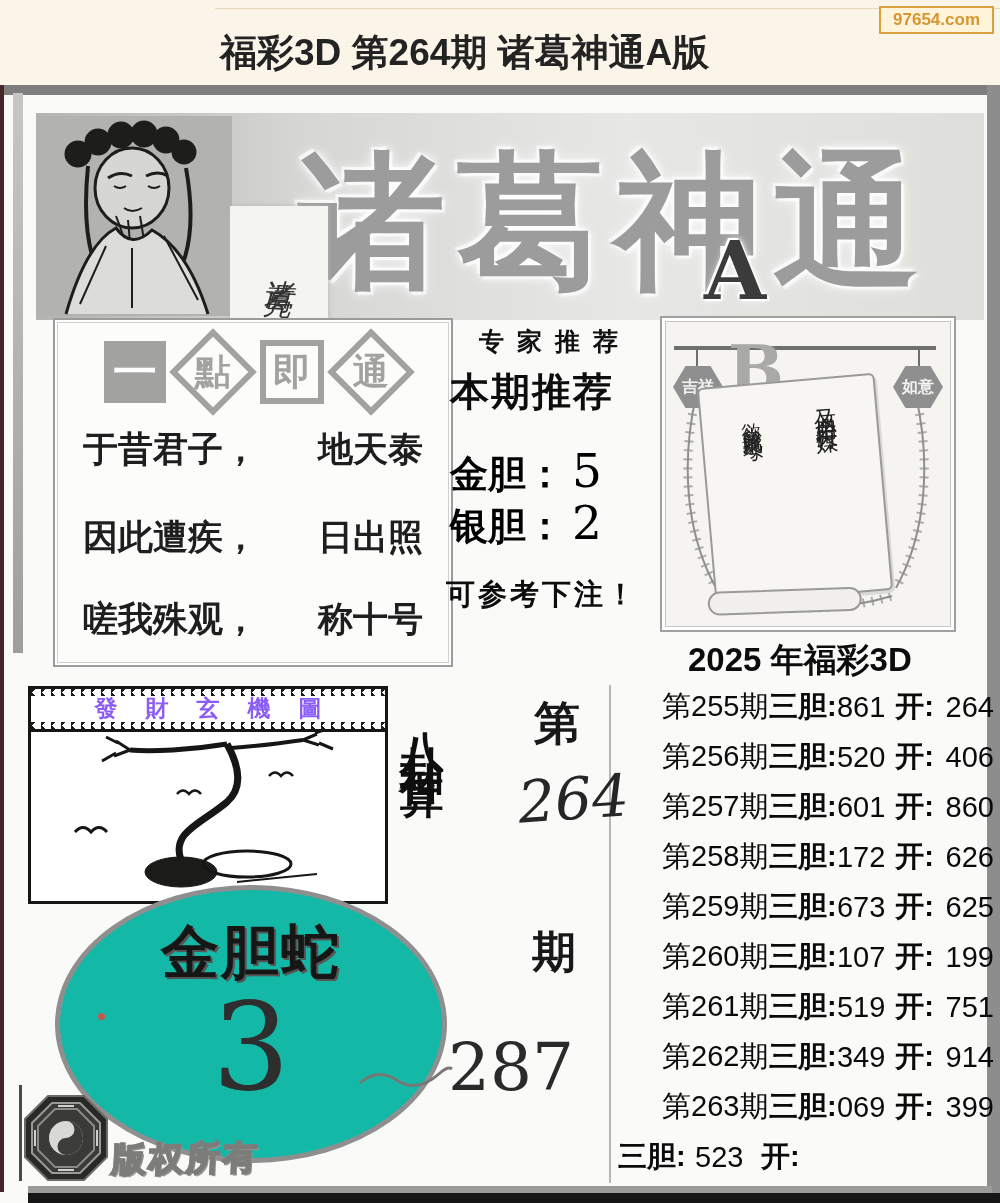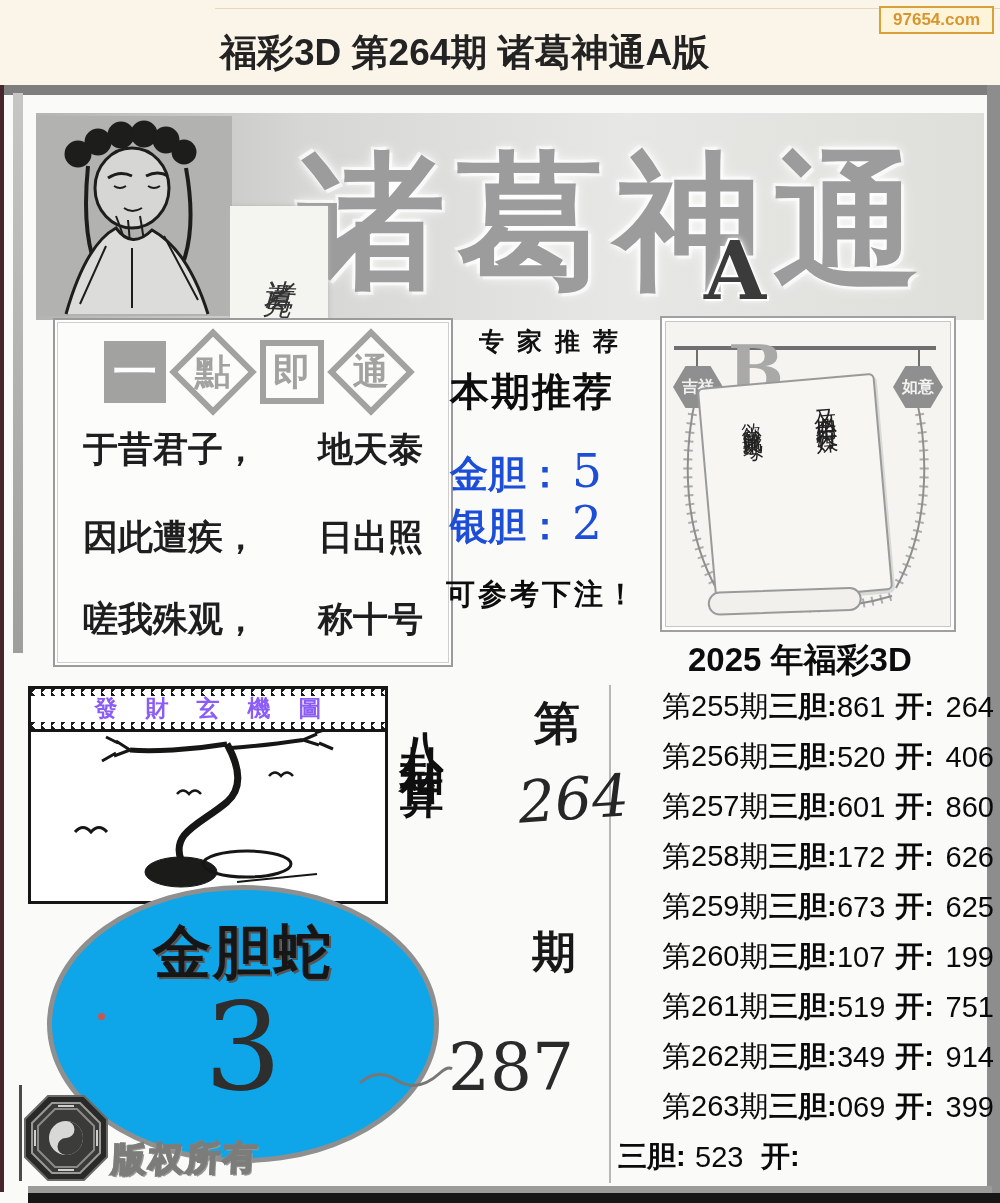--- a/index.html
+++ b/index.html
@@ -50,21 +50,21 @@
   .pline{position:absolute;left:28px;right:28px;height:40px;display:flex;
          justify-content:space-between;font-family:"Liberation Serif",serif;font-size:35px;
          font-weight:600;color:#1e1e1e;white-space:nowrap;}
   .pl1{top:106px}.pl2{top:194px}.pl3{top:276px}
   
   .expert{position:absolute;left:452px;top:240px;width:206px;text-align:center;font-size:25px;
           font-weight:bold;letter-spacing:13px;font-family:"Liberation Serif",serif;color:#111;white-space:nowrap;}
   .current{position:absolute;left:450px;top:280px;font-size:39px;font-weight:bold;letter-spacing:2px;
           font-family:"Liberation Serif",serif;color:#0d0d0d;white-space:nowrap;}
   .danrow{position:absolute;left:450px;display:flex;align-items:baseline;font-family:"Liberation Serif",serif;
-          color:#1d4ed8;white-space:nowrap;}
+          color:#000000;white-space:nowrap;}
   .dr-gold{top:358px}.dr-silver{top:410px}
   .danrow .dl{font-size:38px;font-weight:bold;}
   .danrow .dv{font-size:47px;font-weight:500;margin-left:8px;font-family:"DejaVu Serif",serif;}
   .note{position:absolute;left:446px;top:490px;font-size:29px;font-weight:bold;letter-spacing:3px;
         font-family:"Liberation Serif",serif;color:#0d0d0d;white-space:nowrap;text-align:right;}
   
   .scrollbox{position:absolute;left:660px;top:231px;width:292px;height:312px;background:#f5f4f1;
              border:2px solid #a0a0a0;box-shadow:inset 0 0 0 3px #fff,inset 0 0 0 4px #c6c6c4;}
   .rod{position:absolute;left:12px;top:28px;width:262px;height:4px;background:#6f6f6f;}
   .string{position:absolute;width:2px;height:18px;background:#6f6f6f;top:31px;}
@@ -111,22 +111,22 @@
          font-family:"Liberation Serif",serif;font-size:44px;font-weight:bold;color:#0f0f0f;
          letter-spacing:14px;}
   
   .issP{position:absolute;left:534px;top:608px;font-family:"Liberation Serif",serif;font-size:46px;
         font-weight:bold;color:#181818;}
   .issN{position:absolute;left:518px;top:680px;font-family:"DejaVu Serif",serif;font-size:58px;
         font-style:italic;color:#262626;transform:rotate(-4deg);}
   .issS{position:absolute;left:532px;top:838px;font-family:"Liberation Serif",serif;font-size:44px;
         font-weight:bold;color:#181818;}
   
-  .oval{position:absolute;left:47px;top:800px;width:382px;height:268px;border:5px solid #8f8f8f;
-        border-radius:50%;background:#0ea5e9;}
+  .oval{position:absolute;left:55px;top:800px;width:382px;height:268px;border:5px solid #8f8f8f;
+        border-radius:50%;background:#14b8a6;}
   .ovlabel{position:absolute;left:0;top:24px;width:100%;text-align:center;font-size:58px;
         font-weight:900;color:#161616;letter-spacing:2px;font-family:"DejaVu Sans",sans-serif;
         text-shadow:2px 2px 0 #555;}
   .ovnum{position:absolute;left:0;top:86px;width:100%;text-align:center;font-size:122px;
         color:#2e2e2e;font-family:"DejaVu Serif",serif;}
   .reddot{position:absolute;left:98px;top:928px;width:7px;height:7px;background:#c8574f;border-radius:50%;}
   .squiggle{position:absolute;left:358px;top:972px;}
   .callnum{position:absolute;left:448px;top:944px;font-size:66px;color:#2a2a2a;
         font-family:"DejaVu Serif",serif;}
   

